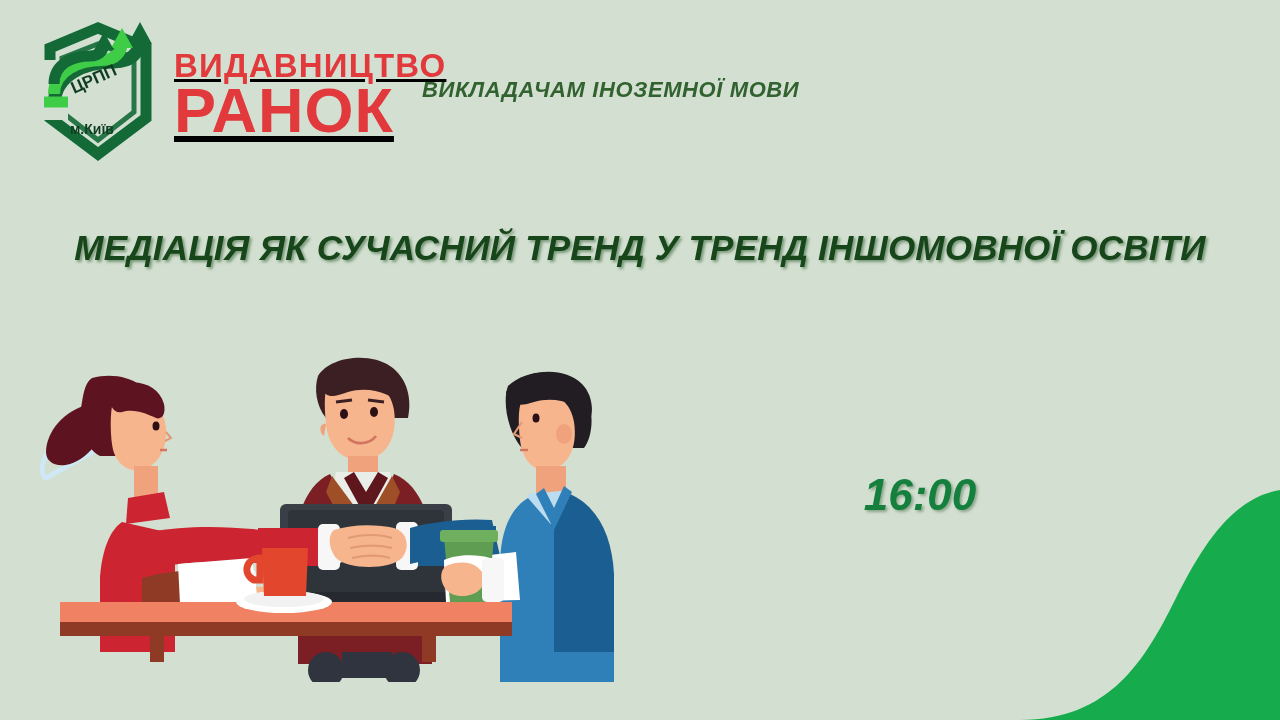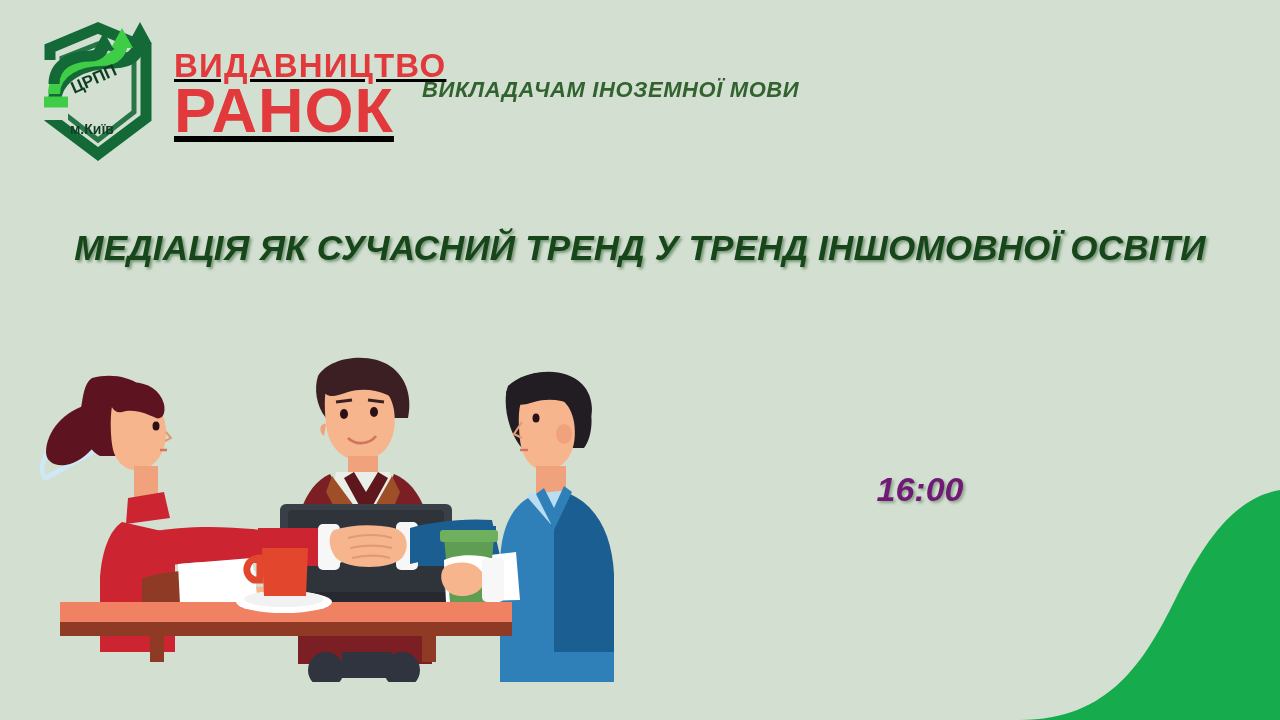--- a/index.html
+++ b/index.html
@@ -50,21 +50,21 @@
 
   
   .date{
     position:absolute;left:640px;top:378px;width:560px;text-align:center;
     font-size:34px;font-weight:700;font-style:italic;color:#46672c;
     text-shadow:2px 2px 3px rgba(110,140,110,0.7);
     font-family:"Liberation Sans", sans-serif;
   }
   .time{
     position:absolute;left:640px;top:470px;width:560px;text-align:center;
-    font-size:34px;font-weight:700;font-style:italic;color:#701a75;
+    font-size:44px;font-weight:700;font-style:italic;color:#15803d;
     text-shadow:2px 2px 3px rgba(110,140,110,0.7);
     font-family:"Liberation Sans", sans-serif;
   }
 
   
   .illustration{position:absolute;left:30px;top:352px;width:660px;height:330px;}
 </style>
 </head>
 <body>
 

